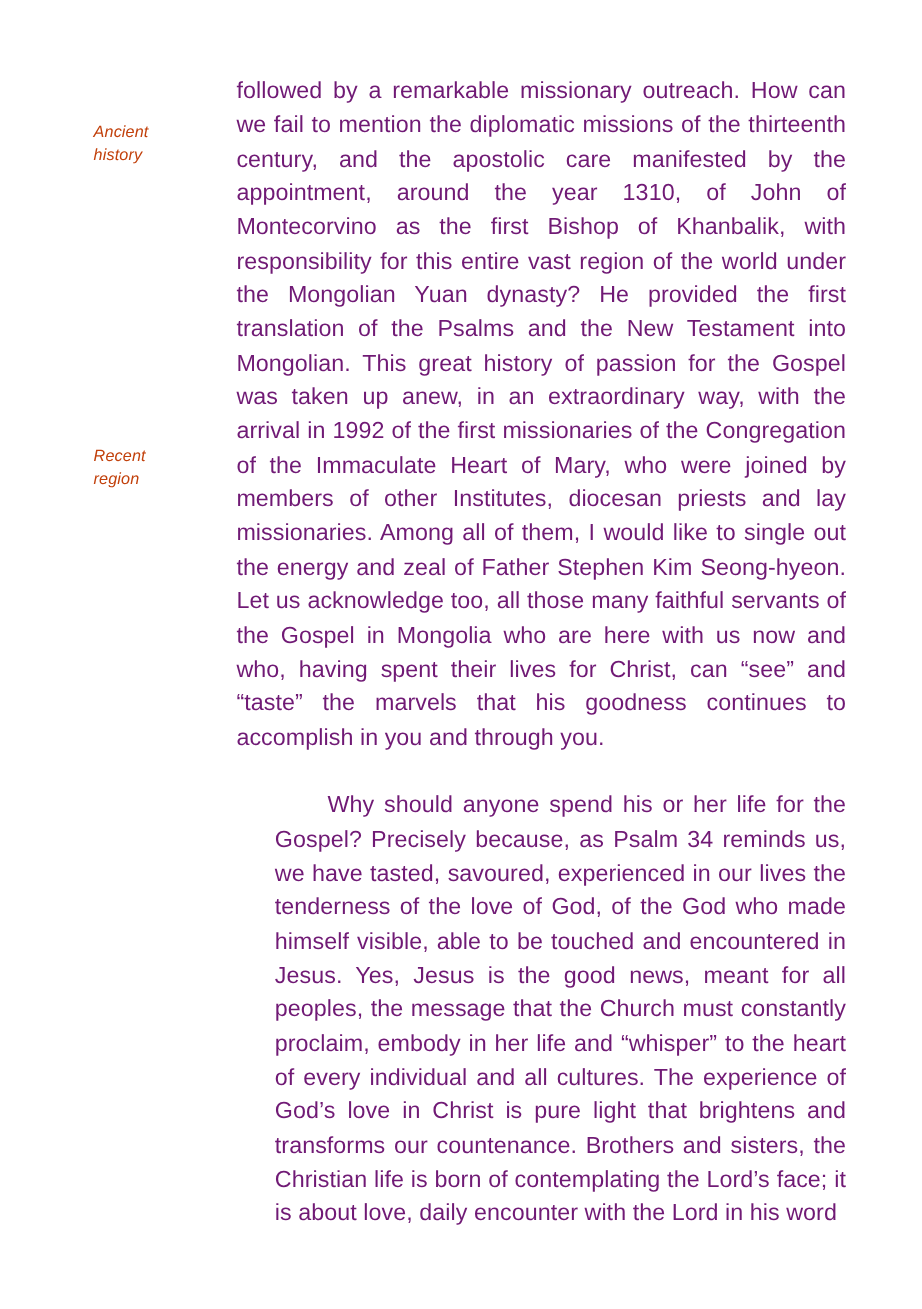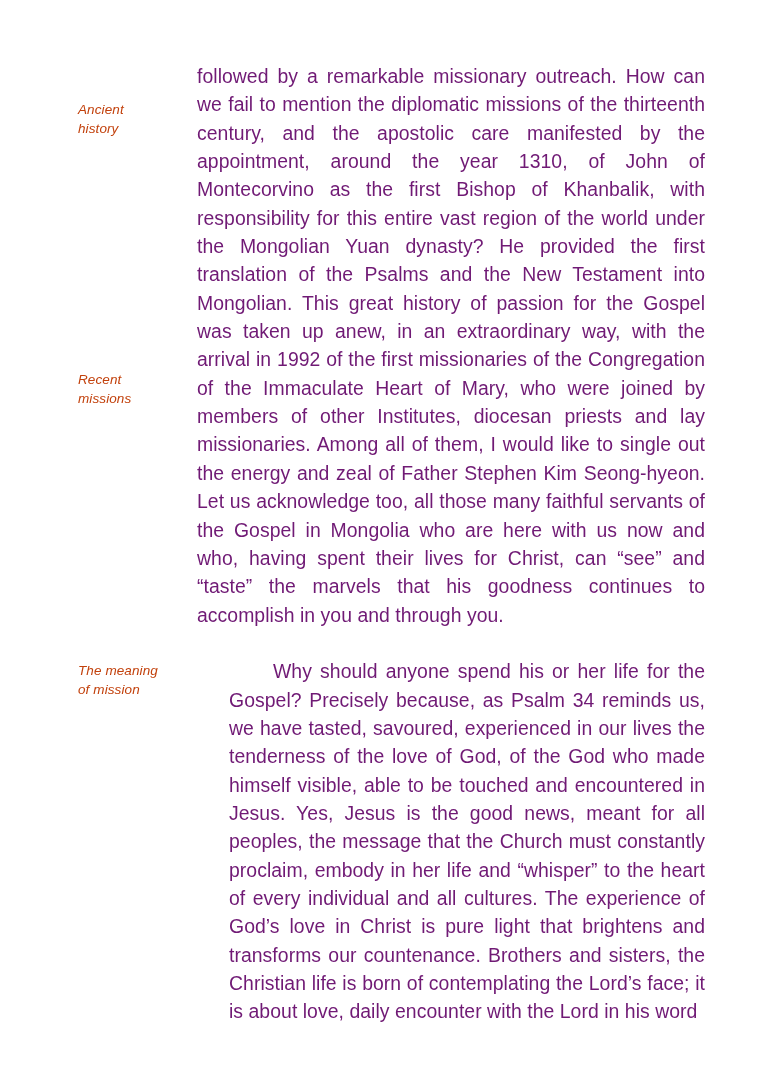--- a/index.html
+++ b/index.html
@@ -72,23 +72,21 @@
 </style>
 </head>
 <body>
 
 <div class="page">
 
   <div class="margin-col">
     <div class="margin-note" style="top:100px;">Ancient
 history</div>
     <div class="margin-note" style="top:370px;">Recent
-missions</div>
-    <div class="margin-note" style="top:661px;">The meaning
-of mission</div>
+region</div>
   </div>
 
   <div class="body-col">
     <p class="para">followed by a remarkable missionary outreach.  How can we fail to mention the diplomatic missions of the thirteenth century, and the apostolic care manifested by the appointment, around the year 1310, of John of Montecorvino as the first Bishop of Khanbalik, with responsibility for this entire vast region of the world under the Mongolian Yuan dynasty?  He provided the first translation of the Psalms and the New Testament into Mongolian.  This great history of passion for the Gospel was taken up anew, in an extraordinary way, with the arrival in 1992 of the first missionaries of the Congregation of the Immaculate Heart of Mary, who were joined by members of other Institutes, diocesan priests and lay missionaries.  Among all of them, I would like to single out the energy and zeal of Father Stephen Kim Seong-hyeon.  Let us acknowledge too, all those many faithful servants of the Gospel in Mongolia who are here with us now and who, having spent their lives for Christ, can “see” and “taste” the marvels that his goodness continues to accomplish in you and through you.</p>
     <p class="para indent">Why should anyone spend his or her life for the Gospel?  Precisely because, as Psalm 34 reminds us, we have tasted, savoured, experienced in our lives the tenderness of the love of God, of the God who made himself visible, able to be touched and encountered in Jesus.   Yes, Jesus is the good news, meant for all peoples, the message that the Church must constantly proclaim, embody in her life and “whisper” to the heart of every individual and all cultures.  The experience of God’s love in Christ is pure light that brightens and transforms our countenance.  Brothers and sisters, the Christian life is born of contemplating the Lord’s face; it is about love, daily encounter with the Lord in his word</p>
   </div>
 
 </div>
 
 </body></html>

